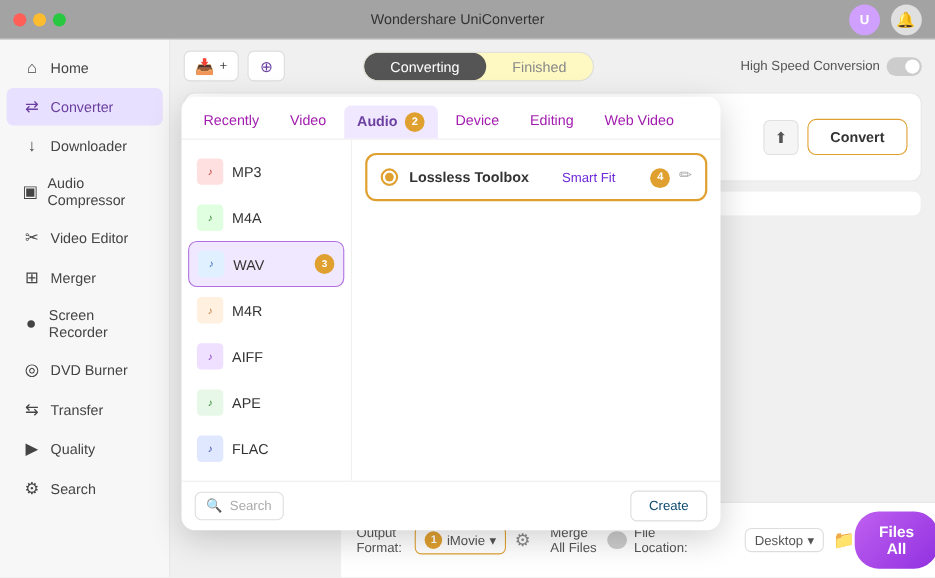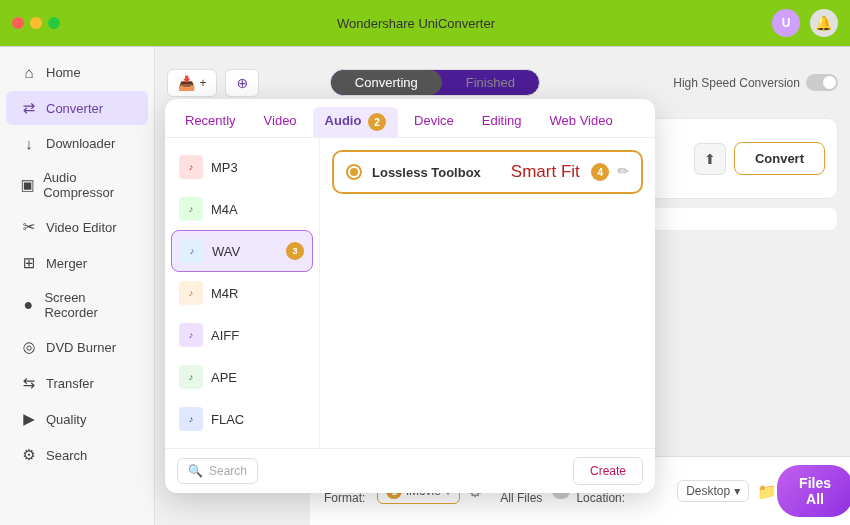--- a/index.html
+++ b/index.html
@@ -8,22 +8,22 @@
       background: #f0f0f0;
       width: 850px;
       height: 525px;
       overflow: hidden;
       display: flex;
       flex-direction: column;
     }
 
     
     .titlebar {
-      height: 47px;
-      background: #84cc16;
+      height: 36px;
+      background: #a3a3a3;
       display: flex;
       align-items: center;
       justify-content: space-between;
       padding: 0 12px;
       border-bottom: 1px solid #d0d0d0;
       -webkit-app-region: drag;
     }
     .titlebar-controls {
       display: flex;
       gap: 6px;
@@ -119,25 +119,25 @@
       border: 1px solid #ddd;
       border-radius: 6px;
       font-size: 12px;
       color: #444;
       cursor: pointer;
     }
     .toolbar-btn .btn-icon { font-size: 14px; color: #6b3fa0; }
 
     .tab-group {
       display: flex;
-      background: #4c1d95;
+      background: #fef9c3;
       border-radius: 20px;
       border: 1px solid #ddd;
       overflow: hidden;
-      margin: 12px auto;
+      margin: 0 auto;
       justify-content: flex-end;
     }
     .tab-item {
       padding: 5px 24px;
       font-size: 13px;
       color: #888;
       cursor: pointer;
       border-radius: 20px;
     }
     .tab-item.active {
@@ -393,21 +393,21 @@
       padding: 5px 10px;
       font-size: 12px;
       color: #aaa;
     }
     .create-btn {
       padding: 6px 16px;
       background: white;
       border: 1.5px solid #ddd;
       border-radius: 6px;
       font-size: 12px;
-      color: #be185d;
+      color: #0c4a6e;
       cursor: pointer;
     }
     .settings-btn {
       display: flex; align-items: center; gap: 5px;
       font-size: 12px; color: #555;
       cursor: pointer;
     }
   </style>
 </head>
 <body>
@@ -574,21 +574,21 @@
             <span>FLAC</span>
           </div>
         </div>
 
         <div class="quality-panel">
           <div class="quality-option">
             <div class="quality-radio checked"></div>
             <div>
               <div class="quality-label">Lossless Toolbox</div>
             </div>
-            <span style="margin-left: 20px; font-size:17px; color:#b91c1c;">Smart Fit</span>
+            <span style="margin-left: 20px; font-size:12px; color:#6d28d9;">Smart Fit</span>
             <div class="quality-badge">
               <span class="badge-4">4</span>
               <span style="font-size:14px; color:#aaa; margin-left:4px;">✏</span>
             </div>
           </div>
         </div>
       </div>
 
       <div class="dropdown-footer">
         <div class="search-box">

